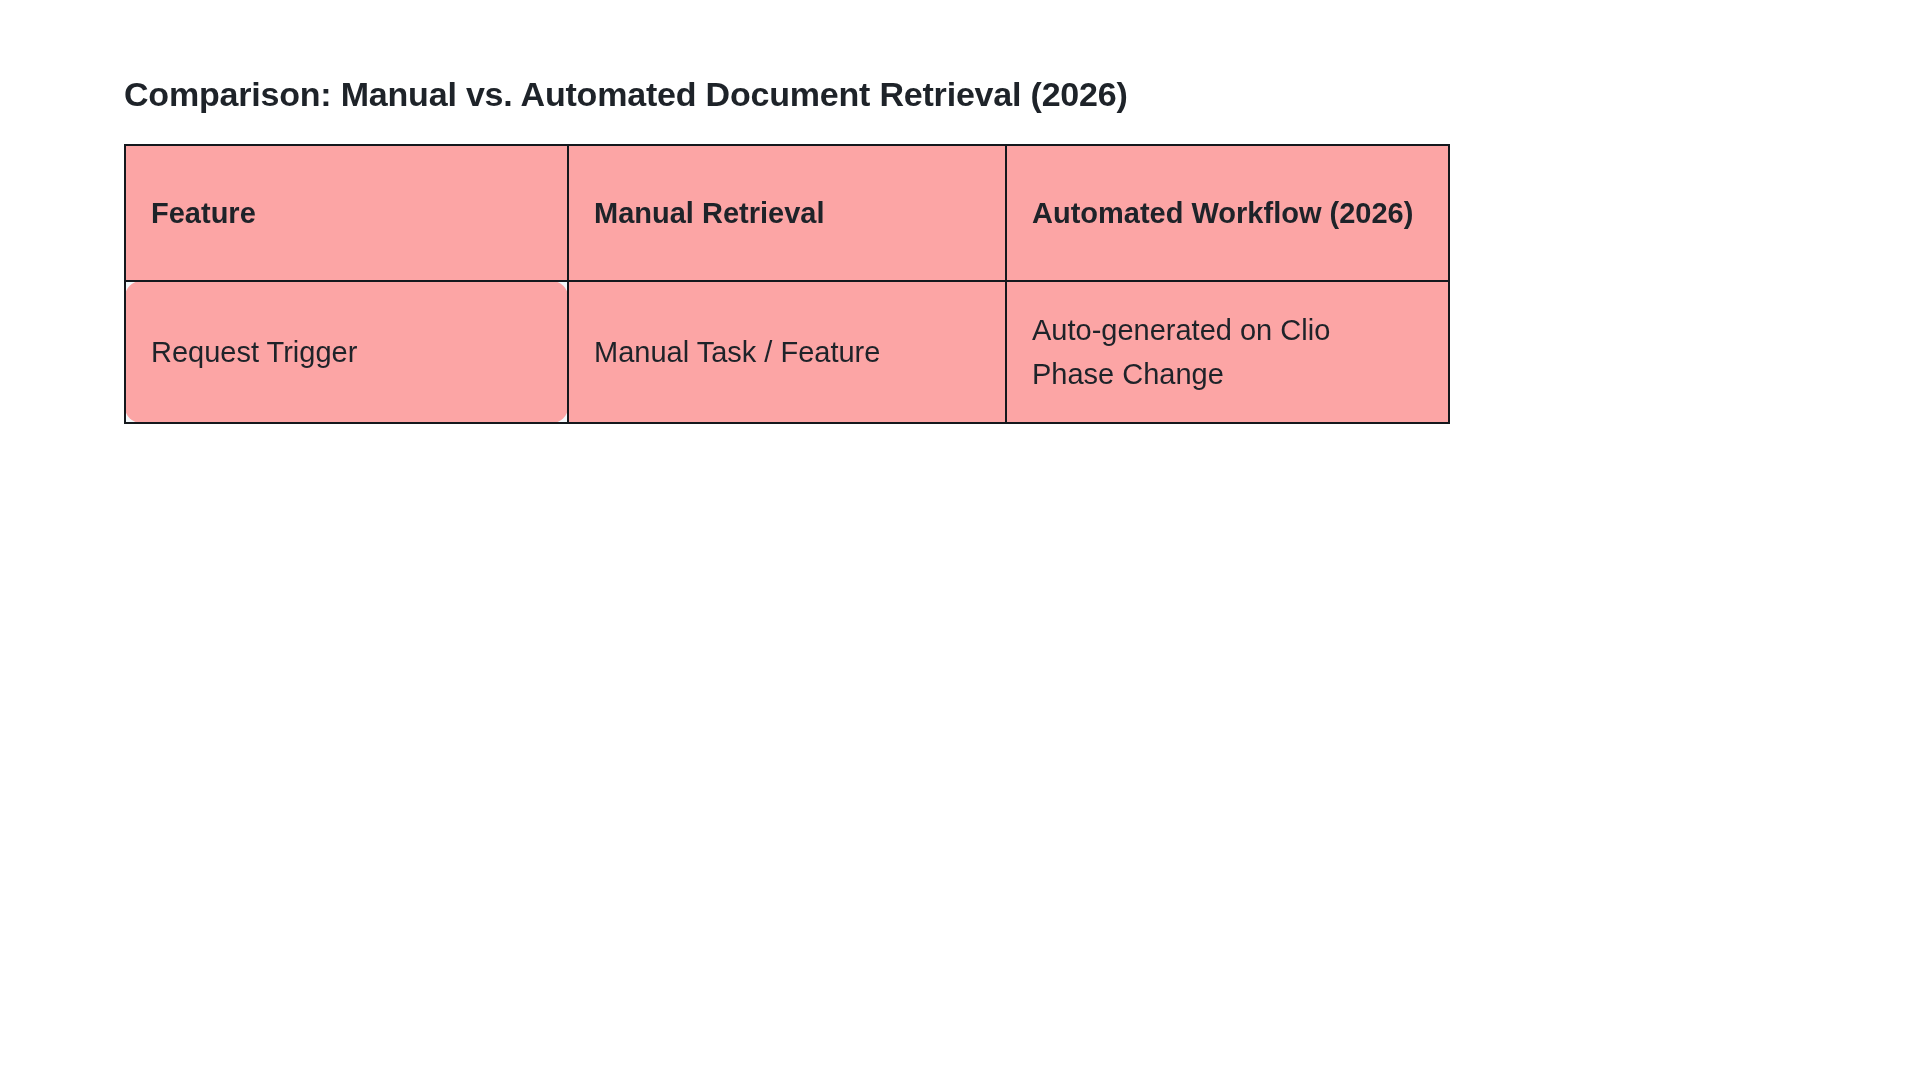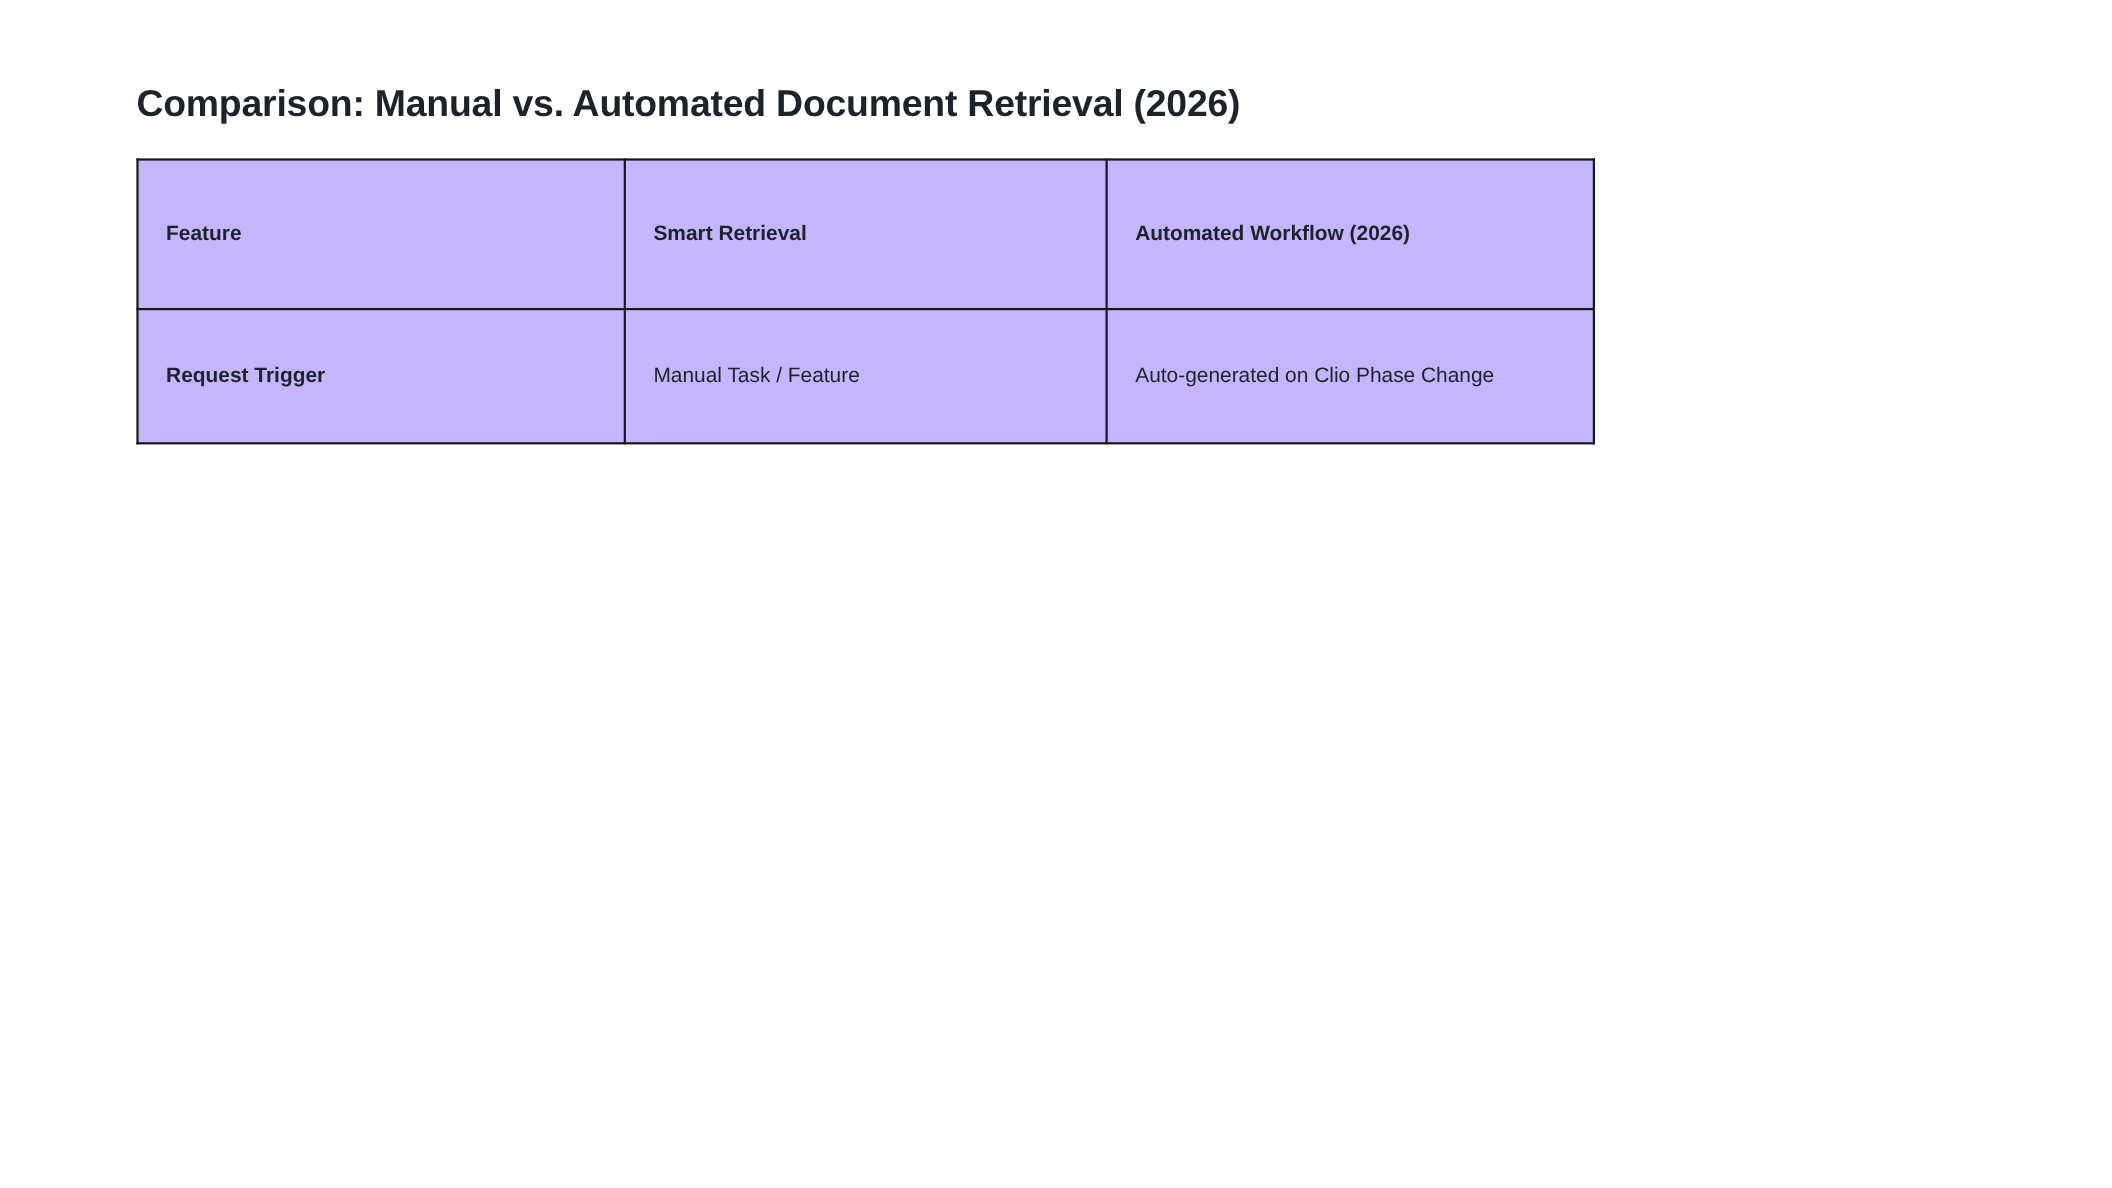--- a/index.html
+++ b/index.html
@@ -43,38 +43,39 @@
     table-layout: fixed;
     width: 1324px;
     background: #f4f8fb;
   }
   table.cmp col.c1 { width: 443px; }
   table.cmp col.c2 { width: 438px; }
   table.cmp col.c3 { width: 443px; }
 
   table.cmp td, table.cmp th {
     border: 2px solid #14181d;
-    background: #c4b5fd;
+    background: #fca5a5;
     vertical-align: middle;
     text-align: left;
     padding: 26px 32px 26px 25px;
-    font-size: 19px;
+    font-size: 29px;
     line-height: 1.52;
     color: #1e2329;
     box-sizing: border-box;
   }
   table.cmp thead th {
     font-weight: bold;
     height: 136px;
   }
   table.cmp tbody td {
     height: 120px;
   }
   table.cmp tbody td.feat {
-    font-weight: bold;
+    font-weight: normal;
+    border-radius: 16px;
   }
   table.cmp tbody tr:last-child td {
     height: 122px;
   }
 </style>
 </head>
 <body>
 
 <div id="page">
 
@@ -83,21 +84,21 @@
   <div id="table-wrap">
     <table class="cmp">
       <colgroup>
         <col class="c1">
           <col class="c2">
           <col class="c3">
       </colgroup>
       <thead>
         <tr>
           <th>Feature</th>
-          <th>Smart Retrieval</th>
+          <th>Manual Retrieval</th>
           <th>Automated Workflow (2026)</th>
         </tr>
       </thead>
       <tbody>
         <tr>
           <td class="feat">Request Trigger</td>
           <td>Manual Task / Feature</td>
           <td>Auto-generated on Clio Phase Change</td>
         </tr>
       </tbody>

